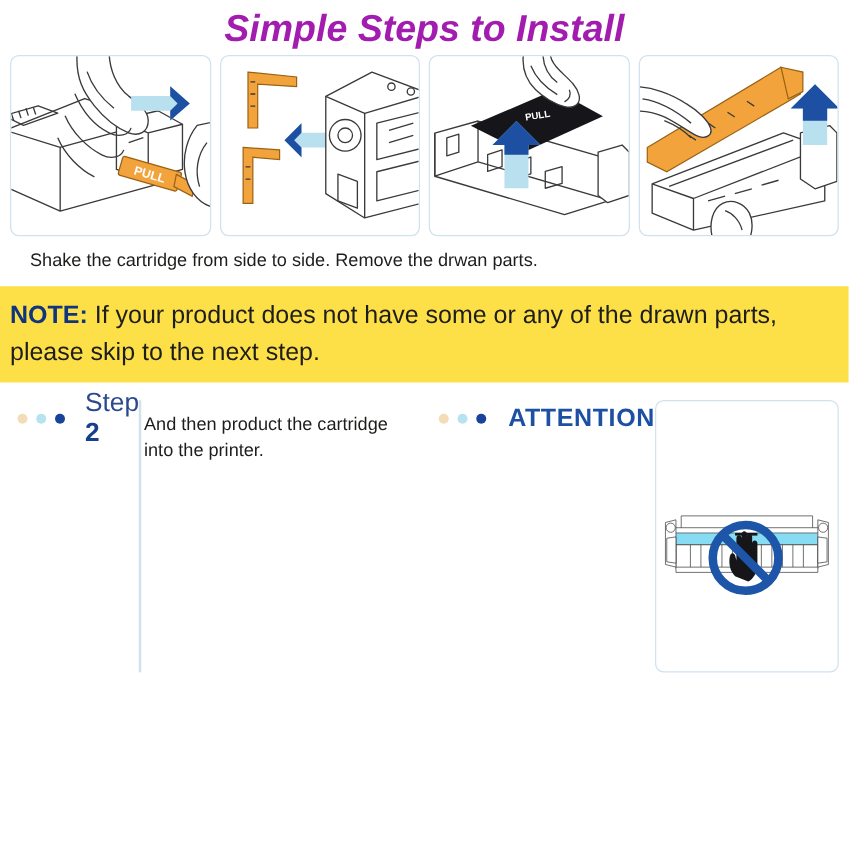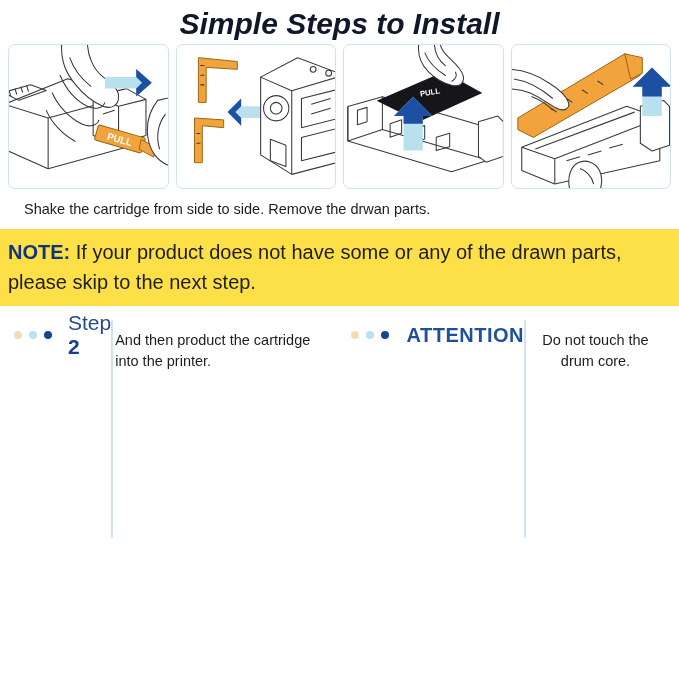--- a/index.html
+++ b/index.html
@@ -10,21 +10,21 @@
     overflow: hidden;
   }
   .page { position: relative; width: 679px; height: 684px; background: #fff; }
 
   
   .title {
     text-align: center;
     font-size: 30px;
     font-weight: bold;
     font-style: italic;
-    color: #0f172a;
+    color: #a21caf;
     letter-spacing: 0px;
     padding-top: 4px;
     height: 44px;
     line-height: 40px;
   }
 
   
   .step-head { display: flex; align-items: center; gap: 8px; height: 30px; }
   .dots { display: flex; align-items: center; gap: 7px; padding-left: 6px; }
   .dot { width: 8px; height: 8px; border-radius: 50%; display: block; }
@@ -278,16 +278,15 @@
           <path class="ln2" d="M246 110 L260 112 L260 148 L246 150 Z"></path>
 
           <rect class="ln2" x="30" y="156" width="216" height="8"></rect>
 
           <circle cx="136" cy="142" r="50" fill="none" stroke="#1d55a8" stroke-width="13"></circle>
           <path class="blk" d="M120 170 C112 162 110 150 112 140 C113 134 118 133 120 138 L122 146 L122 112 C122 106 130 106 130 112 L130 140 L130 106 C130 100 138 100 138 106 L138 140 L138 110 C138 104 146 104 146 110 L146 142 L146 120 C146 114 154 114 154 120 L154 152 C154 164 148 174 140 178 Z"></path>
           <rect class="blk" x="120" y="104" width="34" height="4"></rect>
           <line x1="101" y1="107" x2="171" y2="177" stroke="#1d55a8" stroke-width="13"></line>
         </svg>
       </div>
-      <div class="caption" style="text-align:center;">Do not touch the drum core.</div>
     </div>
   </div>
 </div>
 
 </body></html>

